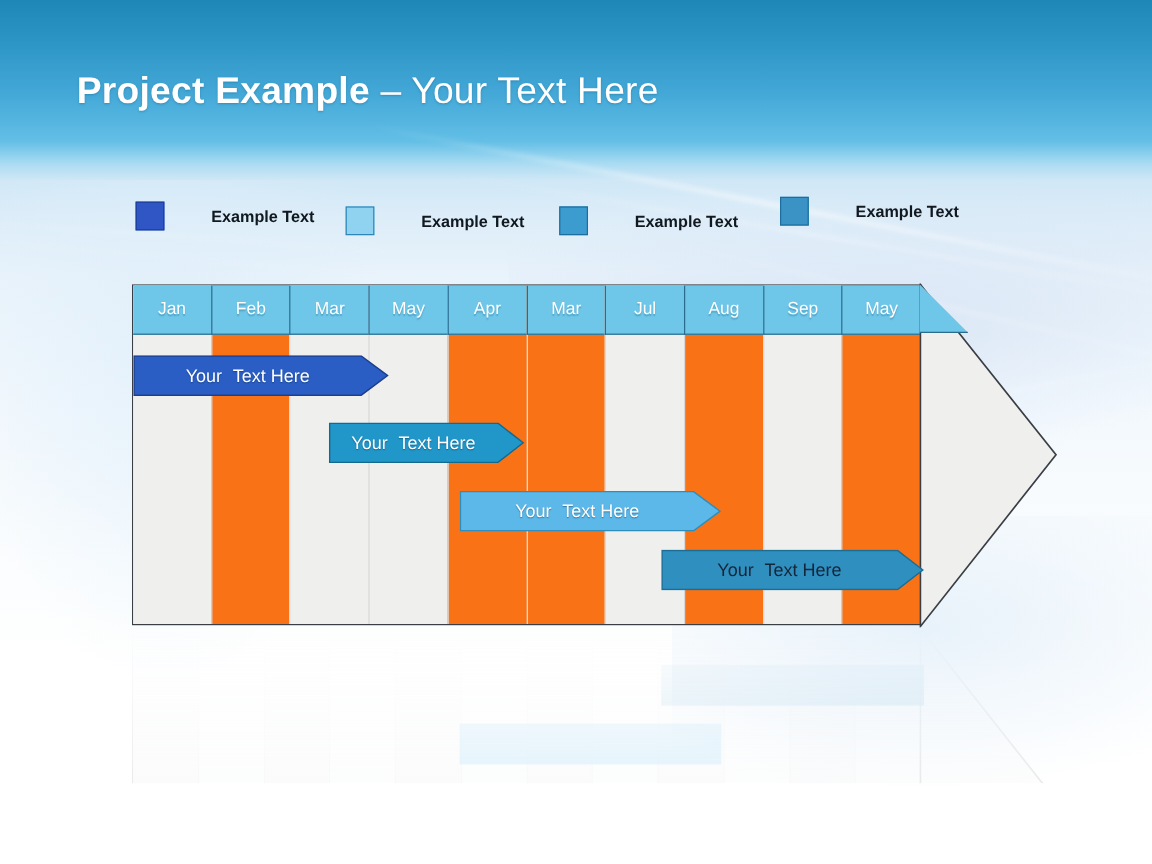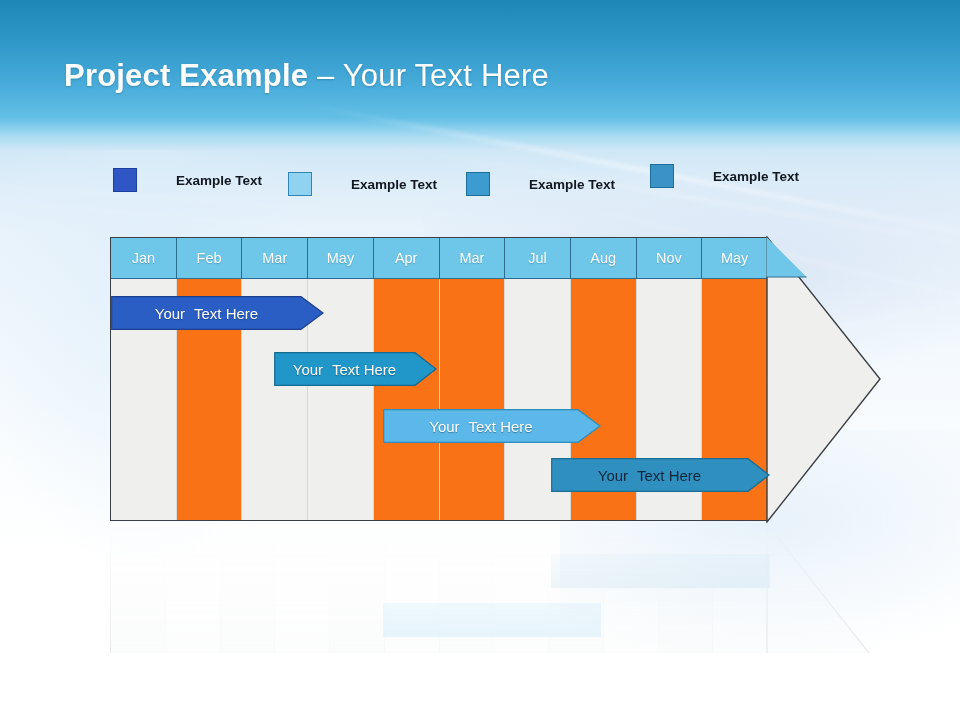--- a/index.html
+++ b/index.html
@@ -319,21 +319,21 @@
       <div class="col plain">
         <div class="col-head">Mar</div>
       </div>
       <div class="col alt">
         <div class="col-head">Jul</div>
       </div>
       <div class="col plain">
         <div class="col-head">Aug</div>
       </div>
       <div class="col alt">
-        <div class="col-head">Nov</div>
+        <div class="col-head">Sep</div>
       </div>
       <div class="col plain">
         <div class="col-head">May</div>
       </div>
     </div>
 
     <svg class="arrow-head" viewBox="0 0 116 287" width="116" height="287">
       <polygon points="1,1 114,143 1,286" fill="#efefee" stroke="#3a3f45" stroke-width="1.4"></polygon>
     </svg>
 

